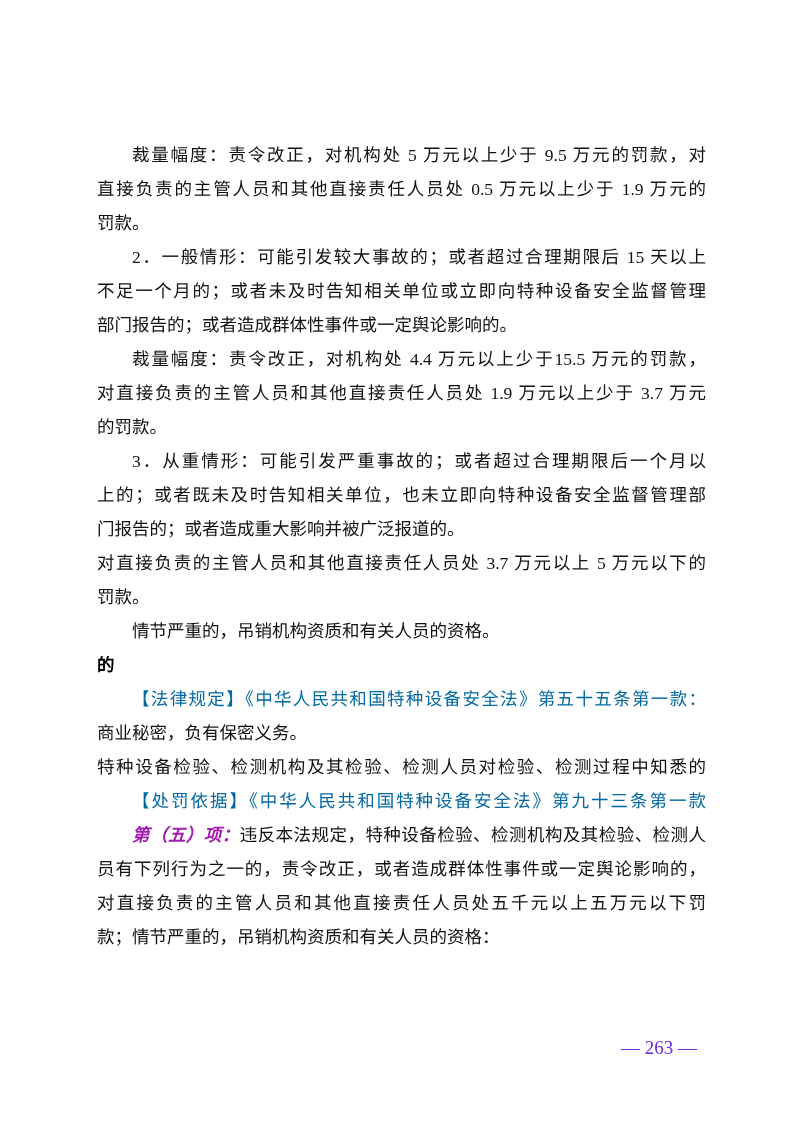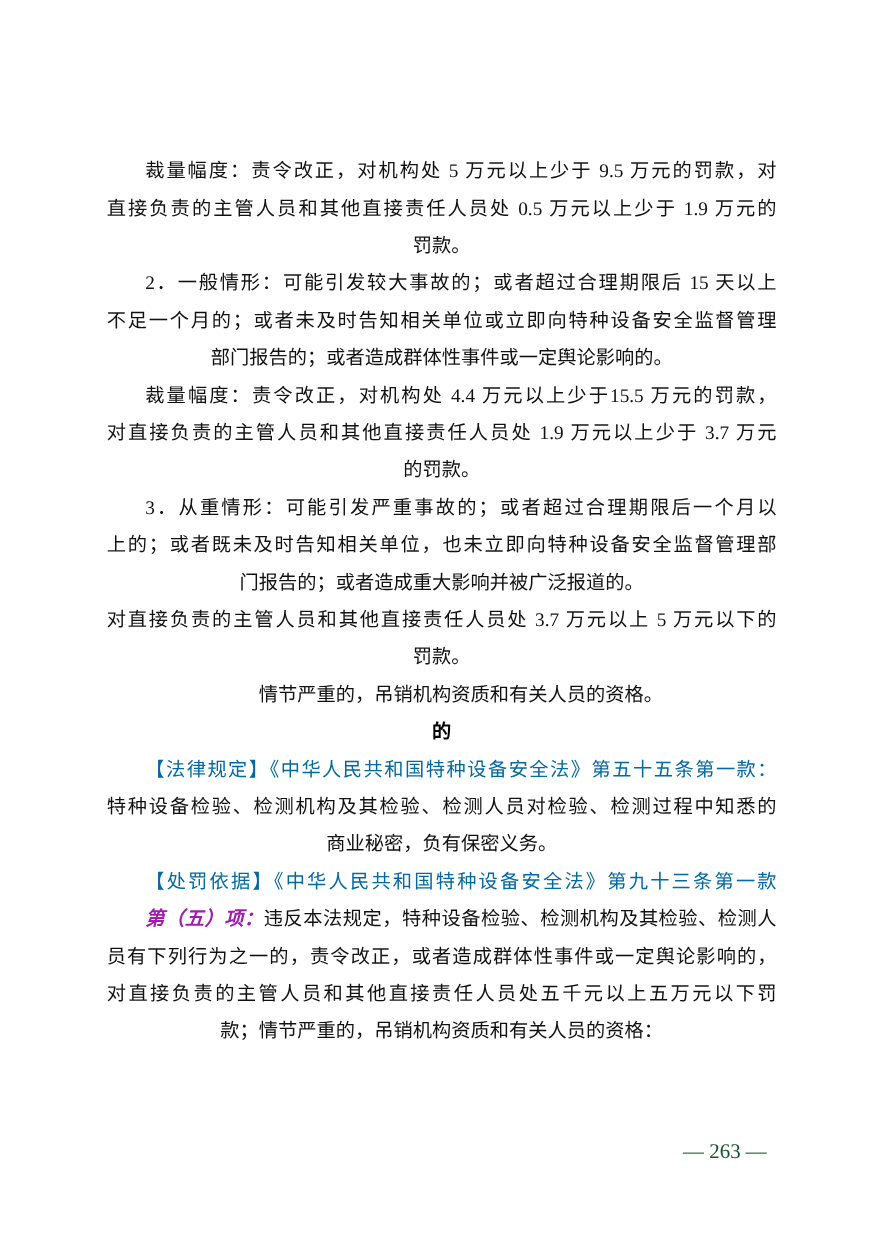--- a/index.html
+++ b/index.html
@@ -20,21 +20,21 @@
     position: absolute;
     left: 97px;
     top: 138px;
     width: 609px;
   }
   .ln {
     height: 34px;
     line-height: 34px;
     font-size: 17.5px;
     white-space: nowrap;
-    text-align: center;
+    text-align: left;
   }
   .j {
     white-space: normal;
     text-align: justify;
     text-align-last: justify;
   }
   .ind {
     text-indent: 2em;
   }
   .heading {
@@ -51,21 +51,21 @@
     color: #a21caf;
     font-style: italic;
   }
   .footer {
     position: absolute;
     top: 1034px;
     right: 96px;
     height: 28px;
     line-height: 28px;
     font-size: 19px;
-    color: #14532d;
+    color: #6d28d9;
     text-align: right;
     font-family: "Liberation Serif", "DejaVu Serif", serif;
   }
 </style>
 </head>
 <body>
 
 <div class="page">
   <div class="content">
     <div class="ln j ind">裁量幅度：责令改正，对机构处 5 万元以上少于 9.5 万元的罚款，对</div>
@@ -78,22 +78,22 @@
     <div class="ln j">对直接负责的主管人员和其他直接责任人员处 1.9 万元以上少于 3.7 万元</div>
     <div class="ln">的罚款。</div>
     <div class="ln j ind">3．从重情形：可能引发严重事故的；或者超过合理期限后一个月以</div>
     <div class="ln j">上的；或者既未及时告知相关单位，也未立即向特种设备安全监督管理部</div>
     <div class="ln">门报告的；或者造成重大影响并被广泛报道的。</div>
     <div class="ln j">对直接负责的主管人员和其他直接责任人员处 3.7 万元以上 5 万元以下的</div>
     <div class="ln">罚款。</div>
     <div class="ln ind">情节严重的，吊销机构资质和有关人员的资格。</div>
     <div class="ln heading">的</div>
     <div class="ln j ind law">【法律规定】《中华人民共和国特种设备安全法》第五十五条第一款：</div>
+    <div class="ln">商业秘密，负有保密义务。</div>
     <div class="ln j">特种设备检验、检测机构及其检验、检测人员对检验、检测过程中知悉的</div>
-    <div class="ln">商业秘密，负有保密义务。</div>
     <div class="ln j ind law">【处罚依据】《中华人民共和国特种设备安全法》第九十三条第一款</div>
     <div class="ln j ind"><span class="law-inline">第（五）项：</span><span>违反本法规定，特种设备检验、检测机构及其检验、检测人</span></div>
     <div class="ln j">员有下列行为之一的，责令改正，或者造成群体性事件或一定舆论影响的，</div>
     <div class="ln j">对直接负责的主管人员和其他直接责任人员处五千元以上五万元以下罚</div>
     <div class="ln">款；情节严重的，吊销机构资质和有关人员的资格：</div>
   </div>
 
   <div class="footer">— 263 —</div>
 </div>
 

